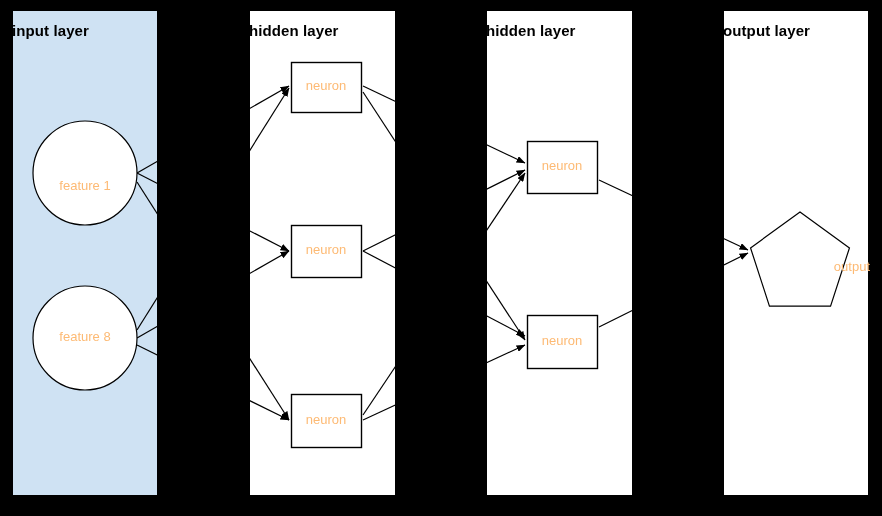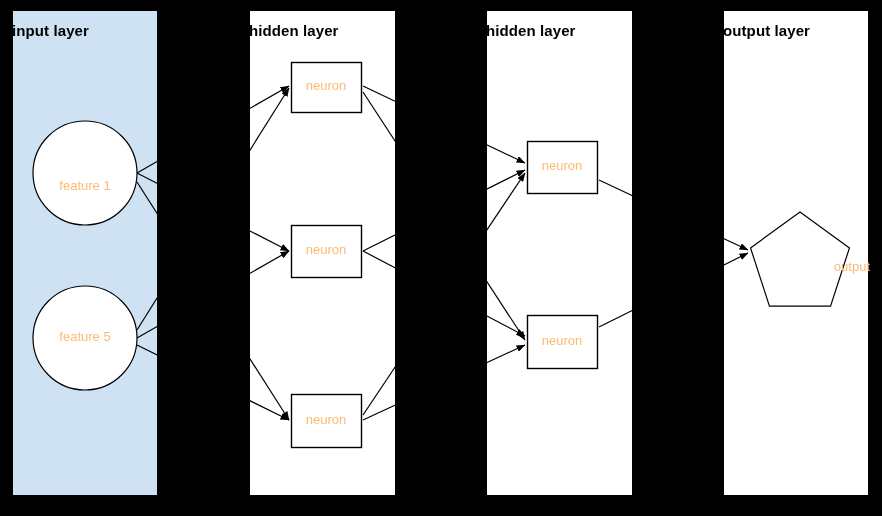--- a/index.html
+++ b/index.html
@@ -106,21 +106,21 @@
         <rect x="527.5" y="315.5" width="70" height="53" fill="#ffffff" stroke="#000000" stroke-width="1.4"></rect>
         <polygon points="800.00,212.00 849.45,247.93 830.56,306.07 769.44,306.07 750.55,247.93" fill="#ffffff" stroke="#000000" stroke-width="1.2"></polygon>
       </g>
   </svg>
   <div id="labels-layer">
       <div class="layer-title" style="left: 12px; width: 146px; top: 22px;">input layer</div>
       <div class="layer-title" style="left: 249px; width: 147px; top: 22px;">hidden layer</div>
       <div class="layer-title" style="left: 486px; width: 147px; top: 22px;">hidden layer</div>
       <div class="layer-title" style="left: 723px; width: 146px; top: 22px;">output layer</div>
       <div class="node-label" style="left: 15px; width: 140px; top: 162px; margin-top: 16px;">feature 1</div>
-      <div class="node-label" style="left: 15px; width: 140px; top: 329px;">feature 5</div>
+      <div class="node-label" style="left: 15px; width: 140px; top: 329px;">feature 8</div>
       <div class="node-label" style="left: 256px; width: 140px; top: 78px;">neuron</div>
       <div class="node-label" style="left: 256px; width: 140px; top: 242px;">neuron</div>
       <div class="node-label" style="left: 256px; width: 140px; top: 411.5px;">neuron</div>
       <div class="node-label" style="left: 492px; width: 140px; top: 158px;">neuron</div>
       <div class="node-label" style="left: 492px; width: 140px; top: 332.5px;">neuron</div>
       <div class="node-label" style="left: 730px; width: 140px; top: 259px; text-align: right;">output</div>
     </div>
 </div>
 
 </body></html>

